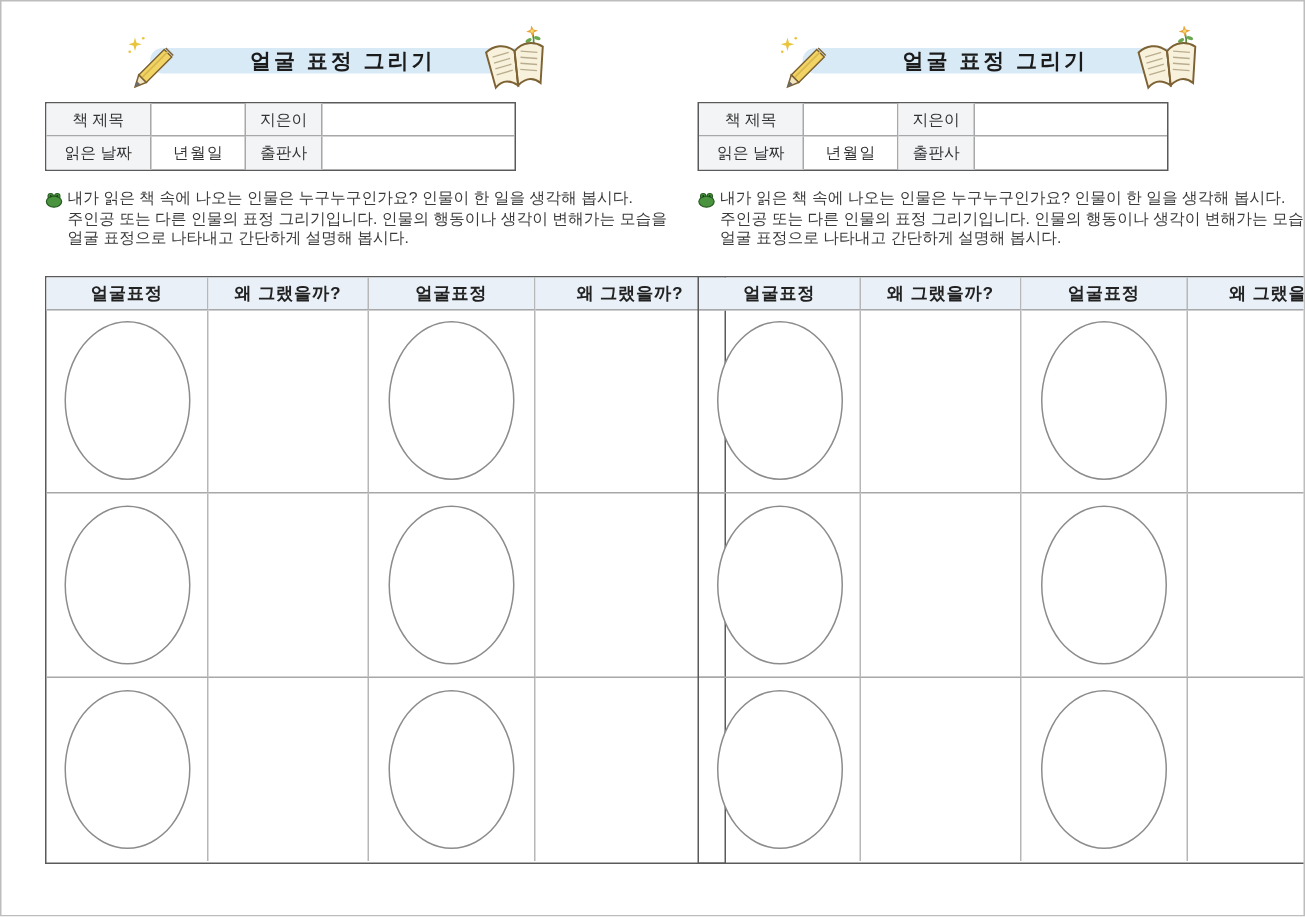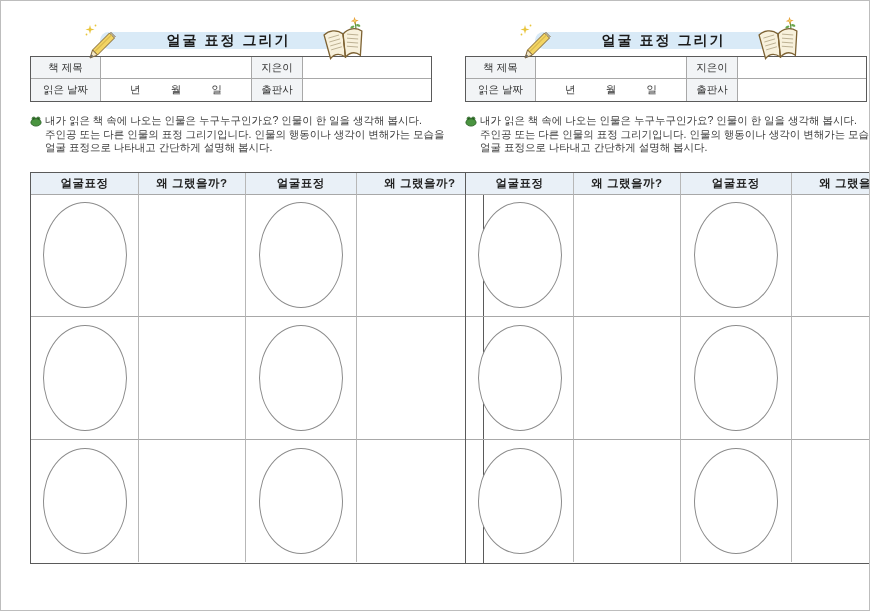--- a/index.html
+++ b/index.html
@@ -37,21 +37,21 @@
     display:flex;align-items:center;justify-content:center;
   }
   .banner .title{
     font-size:14px;font-weight:700;letter-spacing:2px;color:#1b1b1b;
   }
   .pencil-wrap{position:absolute;left:-16px;top:-5px;width:34px;height:38px;z-index:2;}
   .book-wrap{position:absolute;right:-10px;top:-11px;width:46px;height:47px;z-index:2;}
 
   
   .info-table{
-    width:402px;
+    margin-top:12px;width:314px;
     border:1.5px solid var(--border-dark);
     display:grid;
     grid-template-columns:70px 1fr 51px 128px;
     grid-auto-rows:22px;
   }
   .info-table .cell{
     border-right:1px solid var(--border-inner);
     border-bottom:1px solid var(--border-inner);
     display:flex;align-items:center;justify-content:center;
     font-size:10.5px;color:#333;

